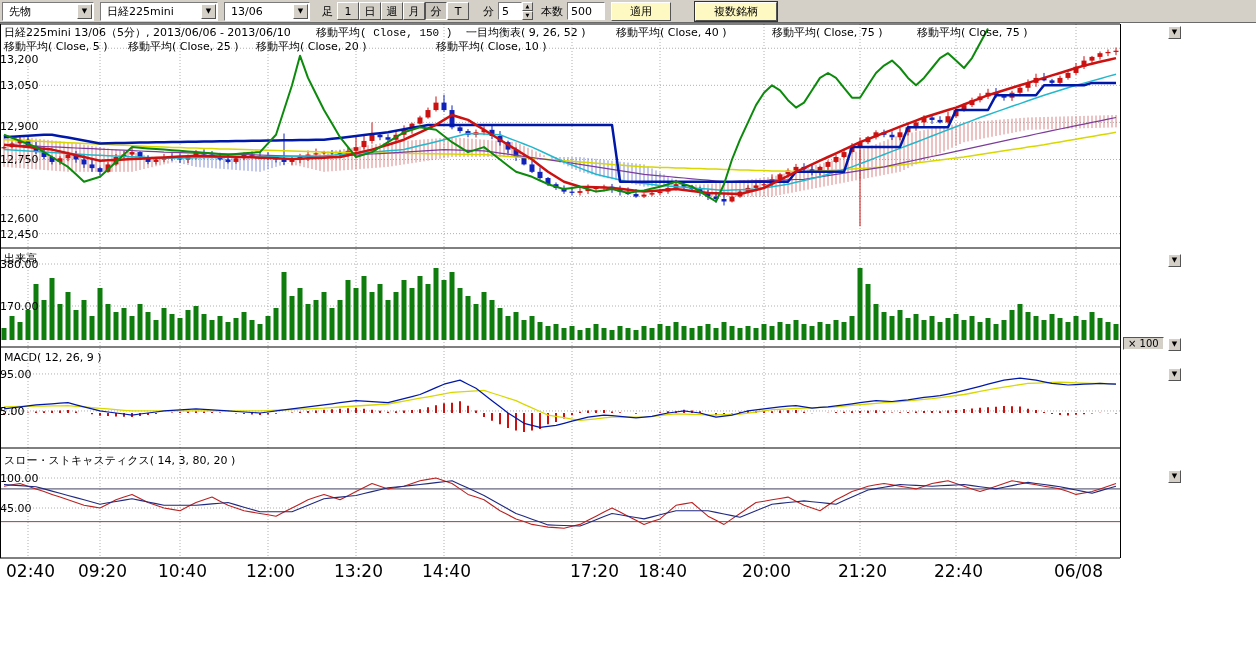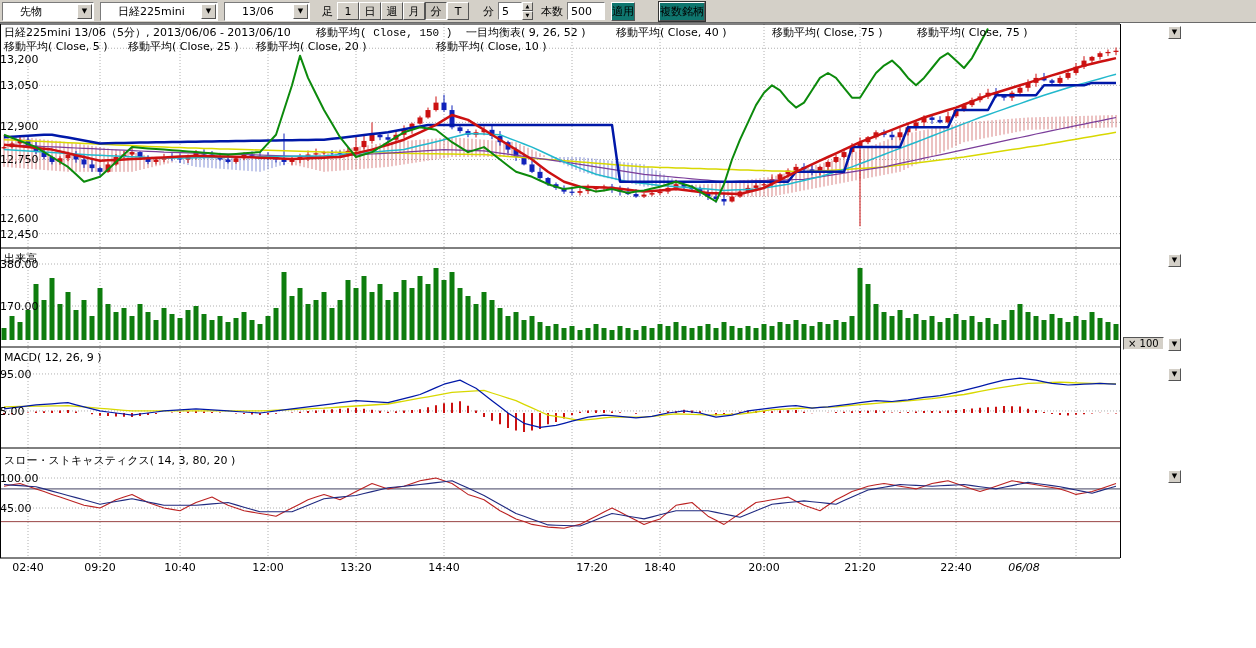--- a/index.html
+++ b/index.html
@@ -1,34 +1,34 @@
 <!DOCTYPE html>
 <html><head>
 <meta charset="utf-8">
 <style>
 *{margin:0;padding:0;box-sizing:border-box;}
 html,body{width:1256px;height:648px;background:#fff;overflow:hidden;}
 body{font-family:"DejaVu Sans","Liberation Sans",sans-serif;font-size:11px;position:relative;color:#000;}
 #chart-svg{position:absolute;left:0;top:0;}
 .toolbar{position:absolute;left:0;top:0;width:1256px;height:23px;background:#d4d0c8;border-bottom:1px solid #6a6a6a;display:flex;align-items:center;z-index:5;}
 .combo{height:19px;background:#fff;border:1px solid;border-color:#7b7b7b #fff #fff #7b7b7b;display:flex;align-items:center;}
-.combo .ctext{flex:1;padding:0 17px;white-space:nowrap;overflow:hidden;}
+.combo .ctext{flex:1;padding:0 6px;white-space:nowrap;overflow:hidden;}
 .carrow{width:15px;height:15px;background:#d4d0c8;border:1px solid;border-color:#fff #555 #555 #fff;font-size:7px;display:flex;align-items:center;justify-content:center;margin-right:1px;}
 .tlabel{margin:0 4px;white-space:nowrap;}
 .pbtn{width:22px;height:18px;background:#d4d0c8;border:1px solid;border-color:#fff #555 #555 #fff;display:flex;align-items:center;justify-content:center;cursor:default;}
 .pbtn.active{border-color:#555 #fff #fff #555;background:#c9c5bd;}
 .field{height:18px;background:#fff;border:1px solid;border-color:#7b7b7b #fff #fff #7b7b7b;display:flex;align-items:center;padding:0 3px;}
 .spincol{width:11px;height:18px;display:flex;flex-direction:column;}
 .spincol span{flex:1;background:#d4d0c8;border:1px solid;border-color:#fff #555 #555 #fff;font-size:5px;line-height:7px;text-align:center;}
-.btn{height:19px;background:#0f766e;border:1px solid;border-color:#fff #555 #555 #fff;padding:0 0;display:flex;align-items:center;white-space:nowrap;}
+.btn{height:19px;background:#fef9c3;border:1px solid;border-color:#fff #555 #555 #fff;padding:0 18px;display:flex;align-items:center;white-space:nowrap;}
 .btn.default{outline:1px solid #333;}
 .leg{position:absolute;white-space:nowrap;z-index:3;font-size:11px;}
 .ptitle{position:absolute;white-space:nowrap;z-index:3;font-size:11px;}
 .ylab{position:absolute;left:1124;width:44px;white-space:nowrap;z-index:3;font-size:11px;}
-.xlab{position:absolute;top:561px;width:44px;text-align:center;white-space:nowrap;z-index:3;font-size:11px;}
+.xlab{position:absolute;top:561px;width:44px;text-align:center;white-space:nowrap;z-index:3;font-size:17px;}
 .mult{position:absolute;left:1123px;top:337px;background:#d4d0c8;border:1px solid;border-color:#555 #fff #fff #555;padding:0 4px;font-size:10px;z-index:3;}
 .arrbtn{position:absolute;left:1168px;width:13px;height:13px;background:#d4d0c8;border:1px solid;border-color:#fff #555 #555 #fff;font-size:7px;line-height:11px;text-align:center;z-index:3;}
 </style>
 </head>
 <body>
 
 <svg id="chart-svg" width="1256" height="648">
     <defs>
       <clipPath id="cpPrice">
         <rect x="0" y="25" width="1120" height="223"></rect>
@@ -1014,20 +1014,20 @@
     <span class="xlab" style="left: 78px;">09:20</span>
     <span class="xlab" style="left: 158px;">10:40</span>
     <span class="xlab" style="left: 246px;">12:00</span>
     <span class="xlab" style="left: 334px;">13:20</span>
     <span class="xlab" style="left: 422px;">14:40</span>
     <span class="xlab" style="left: 570px;">17:20</span>
     <span class="xlab" style="left: 638px;">18:40</span>
     <span class="xlab" style="left: 742px;">20:00</span>
     <span class="xlab" style="left: 838px;">21:20</span>
     <span class="xlab" style="left: 934px;">22:40</span>
-    <span class="xlab" style="left: 1002px; font-style: italic;">06/08</span>
+    <span class="xlab" style="left: 1054px;">06/08</span>
   </div>
 
 <div class="arrbtn" style="top:26px;">▼</div>
 <div class="arrbtn" style="top:254px;">▼</div>
 <div class="arrbtn" style="top:338px;">▼</div>
 <div class="arrbtn" style="top:368px;">▼</div>
 <div class="arrbtn" style="top:470px;">▼</div>
 
 </body></html>

